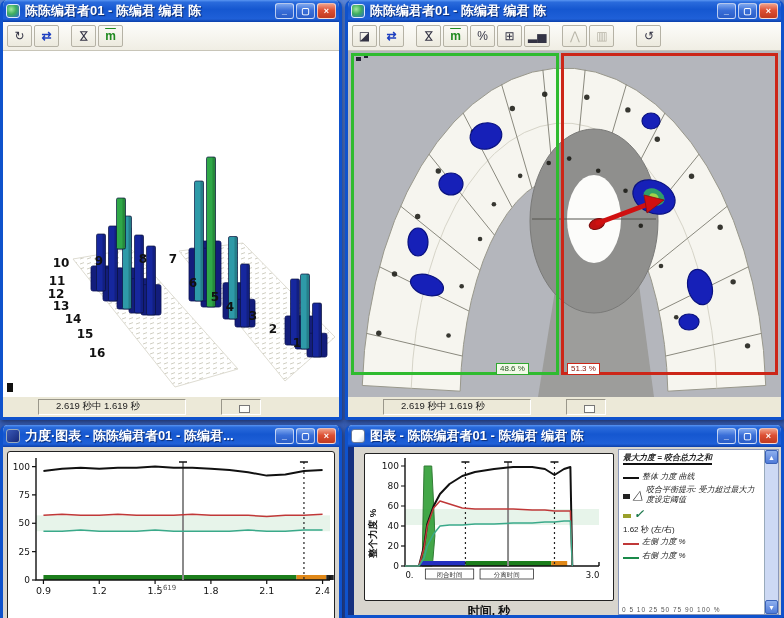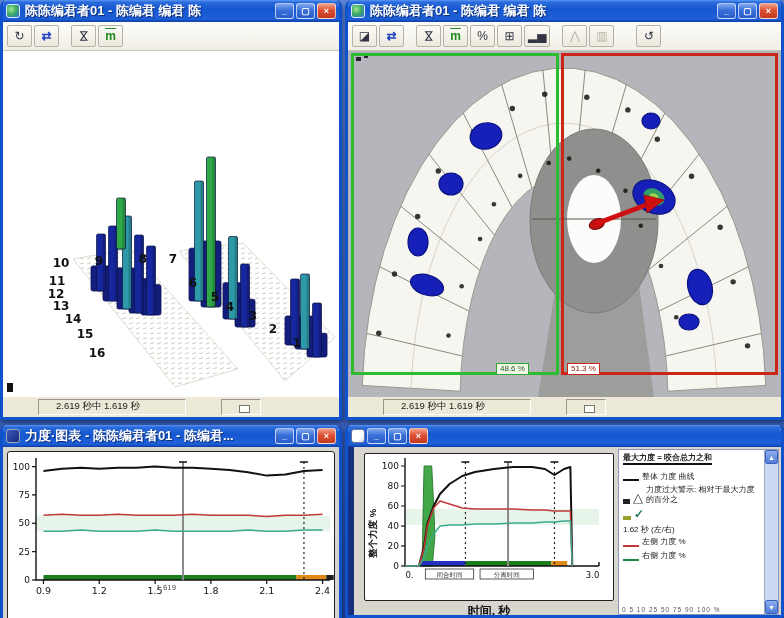--- a/index.html
+++ b/index.html
@@ -67,21 +67,21 @@
   .br-strip { position:absolute; left:0; top:0; bottom:0; width:6px; background:#16307e; }
   .br-chartcol { position:absolute; left:6px; top:0; width:264px; bottom:0; }
   .br-chartbox { position:absolute; left:10px; top:6px; width:250px; height:148px; background:#fff;
       border:1px solid #222; border-radius:2px; }
   .br-ylabel { position:absolute; left:2px; top:104px; transform:rotate(-90deg);
       transform-origin:left top; font-size:9.5px; font-weight:bold; color:#111; white-space:nowrap; }
   .br-xlabel { position:absolute; left:10px; top:156px; width:250px; text-align:center;
       font-size:12px; font-weight:bold; color:#111; }
   .legend { position:absolute; left:270px; top:2px; right:2px; bottom:0; background:#fff;
       border:1px solid #8a97b8; font-size:8px; color:#222; padding:3px 17px 12px 4px; overflow:hidden; }
-  .lg-row { display:flex; gap:3px; margin-bottom:4px; align-items:flex-end; line-height:1.2; }
+  .lg-row { display:flex; gap:3px; margin-bottom:4px; align-items:center; line-height:1.2;font-style:italic; }
   .lg-swatch { flex:0 0 auto; width:16px; height:0; border-top:2px solid #111; margin-top:4px; }
   .lg-swatch.red { border-color:#c03838; } .lg-swatch.green { border-color:#1a8a4a; }
   .lg-sq { flex:0 0 auto; width:7px; height:5px; background:#222; margin-top:3px; }
   .lg-dash { flex:0 0 auto; width:8px; height:4px; background:#9aa02a; margin-top:4px; }
   .lg-tri { flex:0 0 auto; font-size:13px; line-height:12px; color:#333; }
   .lg-check { flex:0 0 auto; font-size:12px; line-height:12px; font-weight:bold; color:#1f7a4f; }
   .lg-head { font-weight:bold; border-bottom:2px solid #111; display:inline-block; margin-bottom:3px; }
   .lg-time { font-weight:normal; margin:3px 0 2px 0; }
   .lg-footer { position:absolute; left:3px; bottom:1px; font-size:6.5px; color:#555; letter-spacing:1px; }
   .lg-scroll { position:absolute; right:0; top:0; bottom:0; width:14px; background:#cdd9f4;
@@ -387,20 +387,21 @@
             <polyline points="35.44303797468355,79.21153846153847 54.050632911392405,79.21153846153847 72.65822784810129,78.07692307692308 91.26582278481013,79.21153846153847 109.873417721519,79.21153846153847 128.48101265822783,79.21153846153847 147.08860759493672,78.07692307692308 165.69620253164558,79.21153846153847 184.30379746835442,79.21153846153847 202.9113924050633,79.21153846153847 221.51898734177215,79.21153846153847 240.12658227848104,78.07692307692308 258.7341772151899,79.21153846153847 277.3417721518988,79.21153846153847 295.9493670886076,78.07692307692308 314.55696202531647,78.07692307692308" fill="none" stroke="#3aa98a" stroke-width="1.5" stroke-linejoin="round"></polyline>
             <text x="158.25316455696205" y="138" font-size="7" text-anchor="middle" fill="#555">1.619</text>
           </svg>
       </div>
     </div>
   </div>
 
   <div class="win" style="left:345px;top:425px;width:439px;height:193px;">
     <div class="titlebar">
       <span class="t-icon doc"></span>
+      <span class="t-title">图表 - 陈陈编君者01 - 陈编君 编君 陈</span>
       <span class="t-btn">_</span>
       <span class="t-btn">▢</span>
       <span class="t-btn close">×</span>
     </div>
     <div class="br-body">
       <div class="br-strip"></div>
       <div class="br-chartcol">
         <div class="br-chartbox">
           <svg id="svgbr" width="248" height="146" viewBox="0 0 248 146">
               <rect x="40" y="54.99999999999999" width="194" height="16.000000000000007" fill="#cfe9d6" opacity="0.5"></rect>
@@ -446,21 +447,21 @@
         <div class="lg-row">
             <span class="lg-head">最大力度 = 咬合总力之和</span>
           </div>
         <div class="lg-row">
           <span class="lg-swatch"></span>
           <span>整体 力度 曲线</span>
         </div>
         <div class="lg-row">
           <span class="lg-sq"></span>
           <span class="lg-tri">△</span>
-          <span>力度过大警示: 相对于最大力度的百分之</span>
+          <span>咬合平衡提示: 受力超过最大力度设定阈值</span>
         </div>
         <div class="lg-row">
           <span class="lg-dash"></span>
           <span class="lg-check">✓</span>
         </div>
         <div class="lg-time">1.62 秒 (左/右)</div>
         <div class="lg-row">
           <span class="lg-swatch red"></span>
           <span>左侧 力度 %</span>
         </div>

